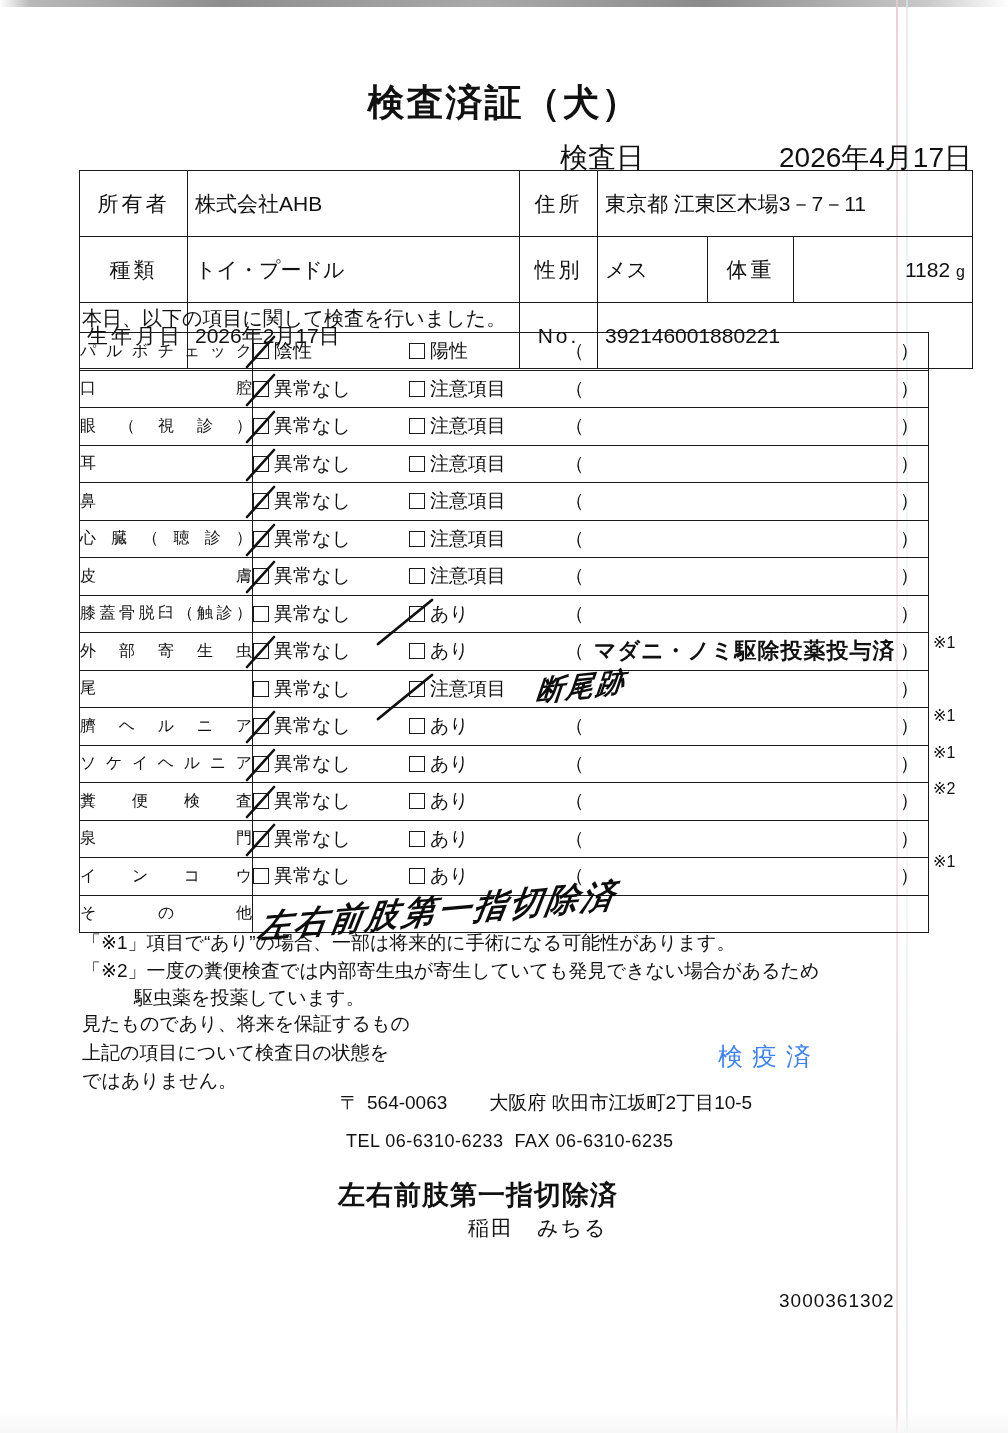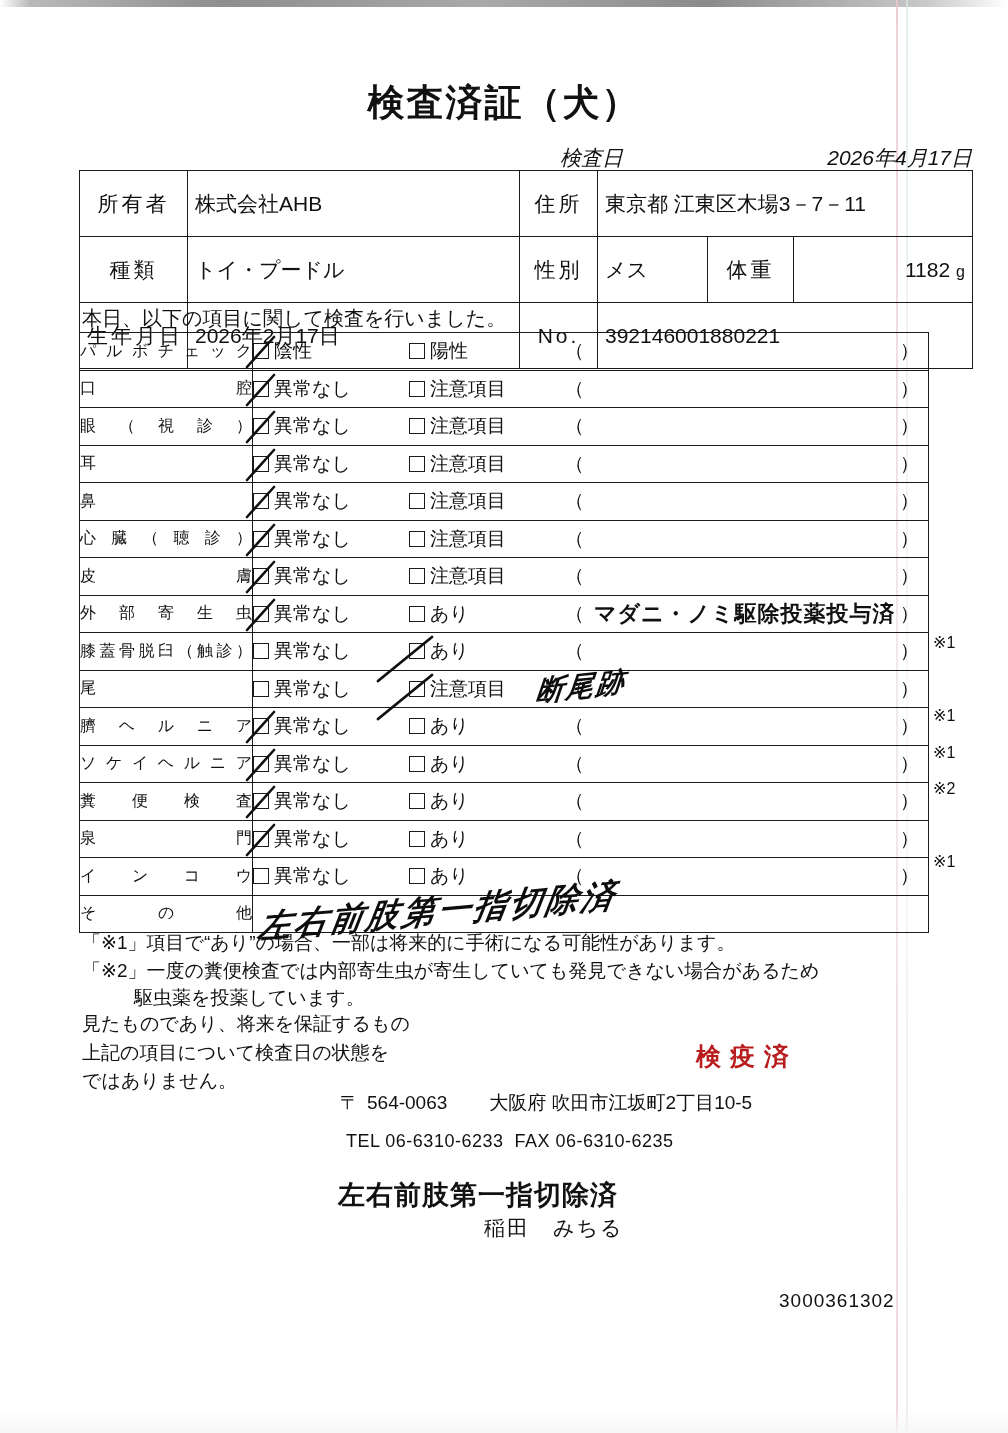--- a/index.html
+++ b/index.html
@@ -28,22 +28,21 @@
   
   .doc-title{
     position:absolute;left:0;top:78px;width:1008px;text-align:center;
     font-size:37px;letter-spacing:2px;font-weight:700;
   }
 
   
   .insp-date-row{
     position:absolute;left:560px;top:143px;width:412px;height:30px;
     display:flex;align-items:center;justify-content:space-between;
-    font-size:21px;
-    font-style:italic;
+    font-size:28px;
   }
 
   
   .head-table{
     position:absolute;left:79px;top:170px;width:893px;
     border-collapse:collapse;table-layout:fixed;
   }
   .head-table td{
     border:1.6px solid #1a1a1a;height:41px;font-size:21px;padding:12px 7px;
     vertical-align:middle;white-space:nowrap;overflow:hidden;
@@ -106,31 +105,31 @@
 
   
   .fnotes{position:absolute;left:82px;top:929px;font-size:19px;line-height:1.45;}
   .fnotes .ind{padding-left:52px;display:block;}
 
   
   .disclaimer{position:absolute;left:82px;top:1010px;font-size:19px;line-height:1.5;}
 
   
   .stamp{
-    position:absolute;left:696px;top:1040px;font-size:25px;
-    letter-spacing:9px;font-weight:700;color:#b91c1c;
+    position:absolute;left:718px;top:1040px;font-size:25px;
+    letter-spacing:9px;font-weight:400;color:#3b82f6;
   }
 
   
   .clinic-addr{position:absolute;left:340px;top:1090px;font-size:19px;}
   .clinic-addr .zip-mark{margin-right:8px;}
   .clinic-addr .pref{margin-left:42px;}
   .clinic-tel{position:absolute;left:346px;top:1131px;font-size:18px;letter-spacing:.5px;}
   .clinic-name{position:absolute;left:338px;top:1177px;font-size:27px;letter-spacing:1px;font-weight:600;}
-  .clinic-person{position:absolute;left:484px;top:1214px;font-size:21px;letter-spacing:2px;}
+  .clinic-person{position:absolute;left:468px;top:1214px;font-size:21px;letter-spacing:2px;}
   .ref-no{position:absolute;left:779px;top:1254px;font-size:19px;letter-spacing:1px;margin-top:36px;}
 </style>
 </head>
 <body>
 
 <div class="scan-edge-top"></div>
 <div class="scan-line-v a"></div>
 <div class="scan-line-v b"></div>
 
 <div class="doc-title">検査済証（犬）</div>
@@ -320,58 +319,58 @@
             <span class="opt o2">
               <span class="box"></span>
               <span>注意項目</span>
             </span>
             <span class="paren-open">（</span>
           </div>
           <span class="paren-close">）</span>
         </td>
       </tr>
       <tr>
-        <td class="c-label">外部寄生虫</td>
-        <td class="c-opts">
-          <div class="opt-wrap">
-            <span class="opt o1">
-              <span class="box">
-                <svg class="tick" viewBox="0 0 40 40">
-                  <path d="M3 34 L30 4" stroke="#111" stroke-width="2.6" fill="none" stroke-linecap="round"></path>
-                </svg>
-              </span>
-              <span>異常なし</span>
-            </span>
-            <span class="opt o2">
-              <span class="box"></span>
-              <span>あり</span>
-            </span>
-            <span class="paren-open">（</span>
-            <span class="note-print">マダニ・ノミ駆除投薬投与済</span>
-          </div>
-          <span class="paren-close">）</span>
-        </td>
-      </tr>
-      <tr>
         <td class="c-label">膝蓋骨脱臼（触診）</td>
         <td class="c-opts">
           <div class="opt-wrap">
             <span class="opt o1">
               <span class="box"></span>
               <span>異常なし</span>
             </span>
             <span class="opt o2">
               <span class="box">
                 <svg class="tick long" viewBox="0 0 70 52">
                   <path d="M2 50 L56 6" stroke="#111" stroke-width="2.8" fill="none" stroke-linecap="round"></path>
                 </svg>
               </span>
               <span>あり</span>
             </span>
             <span class="paren-open">（</span>
+          </div>
+          <span class="paren-close">）</span>
+        </td>
+      </tr>
+      <tr>
+        <td class="c-label">外部寄生虫</td>
+        <td class="c-opts">
+          <div class="opt-wrap">
+            <span class="opt o1">
+              <span class="box">
+                <svg class="tick" viewBox="0 0 40 40">
+                  <path d="M3 34 L30 4" stroke="#111" stroke-width="2.6" fill="none" stroke-linecap="round"></path>
+                </svg>
+              </span>
+              <span>異常なし</span>
+            </span>
+            <span class="opt o2">
+              <span class="box"></span>
+              <span>あり</span>
+            </span>
+            <span class="paren-open">（</span>
+            <span class="note-print">マダニ・ノミ駆除投薬投与済</span>
           </div>
           <span class="paren-close">）</span>
         </td>
       </tr>
       <tr>
         <td class="c-label">尾</td>
         <td class="c-opts">
           <div class="opt-wrap">
             <span class="opt o1">
               <span class="box"></span>

